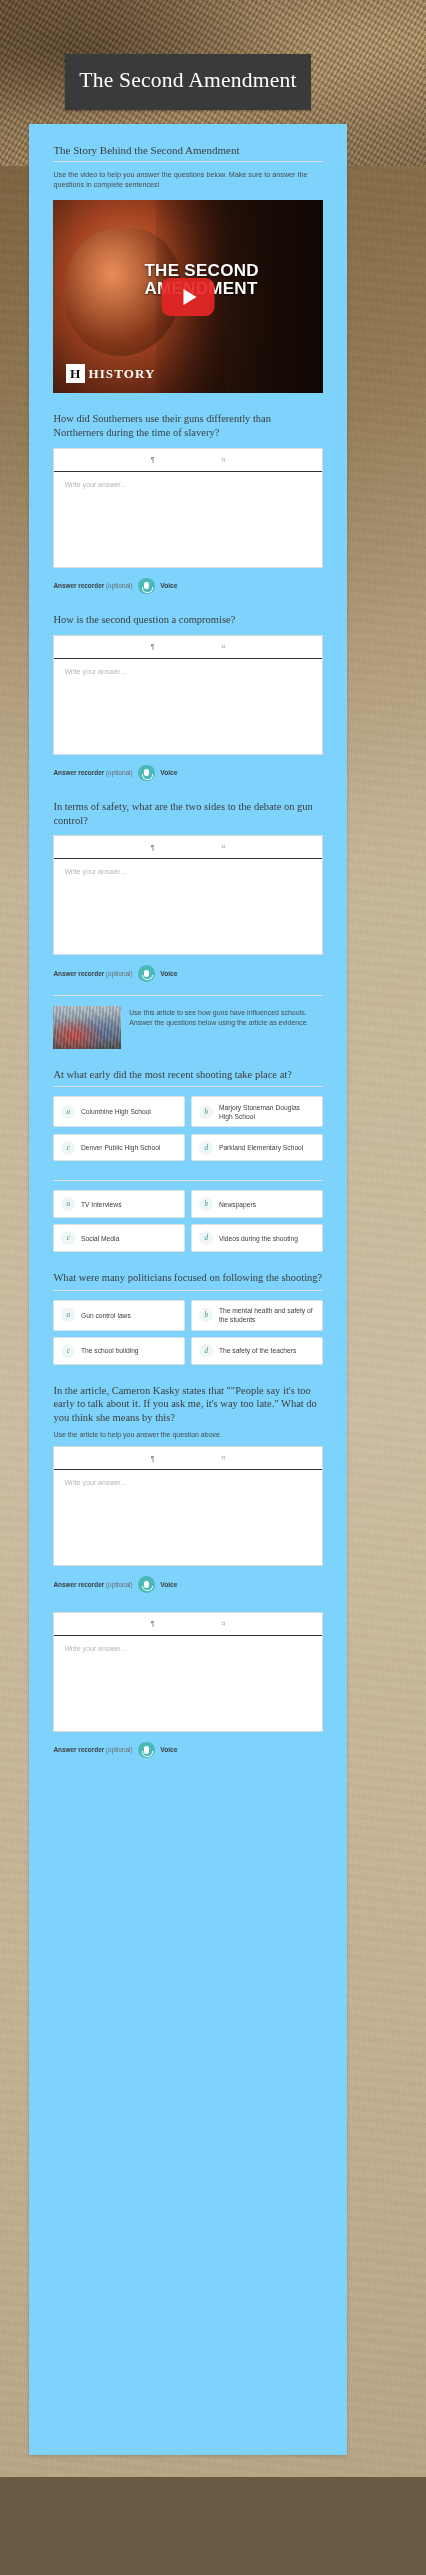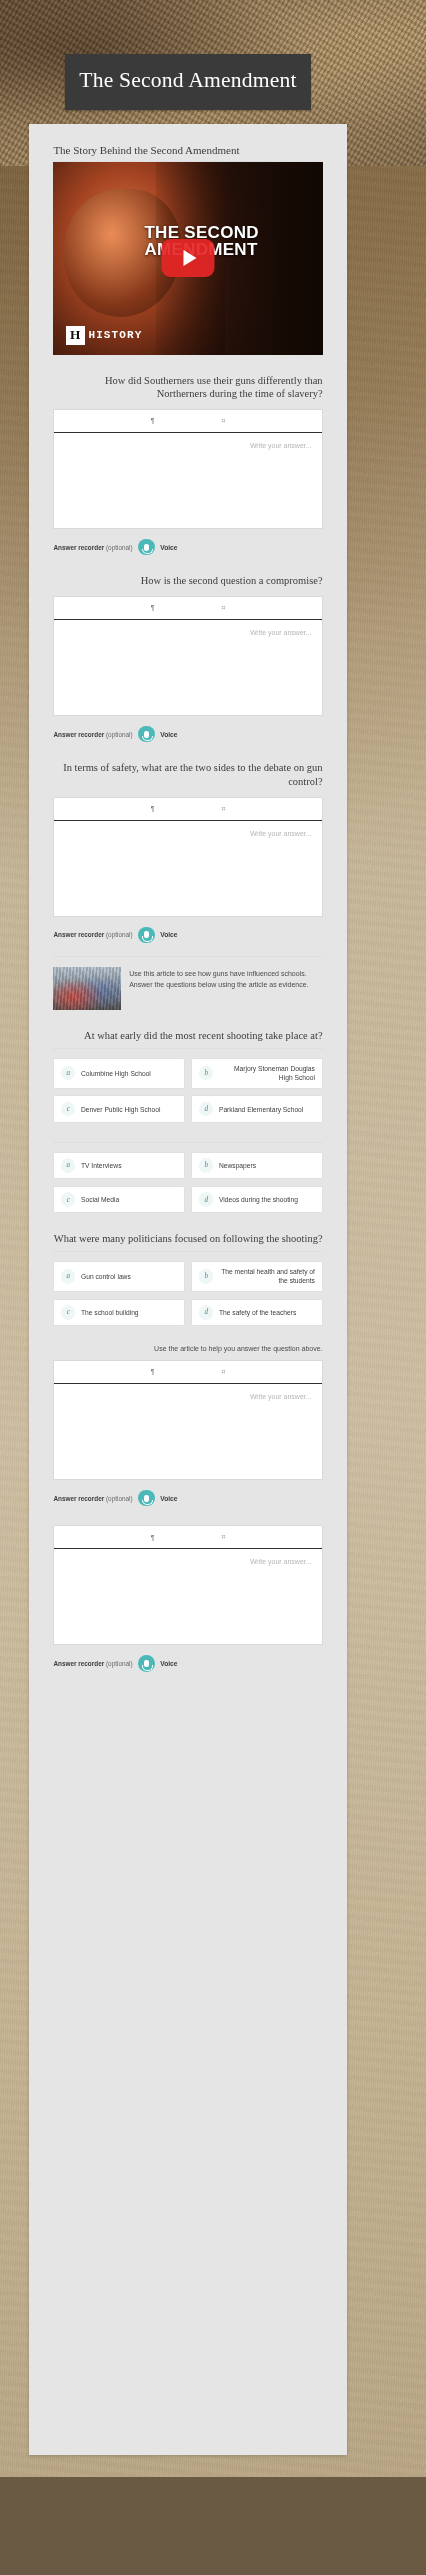--- a/index.html
+++ b/index.html
@@ -75,21 +75,21 @@
     font-size: 21.6px;
     line-height: 1.18;
     letter-spacing: 0.2px;
     font-family: "Liberation Serif", serif;
   }
 
   
   .sheet {
     position: relative;
     margin: 13.3px 29px 0 29px;
-    background: #e5e5e5;
+    background: #7dd3fc;
     padding: 0 0 12px 0;
     box-shadow: 0 1.1px 3.3px rgba(0,0,0,0.18);
     min-height: 2331px;
   }
   .inner {
     padding: 0 24.4px;
   }
 
   
   .section-heading {
@@ -169,22 +169,22 @@
     width: 19px; height: 19px;
     background: #ffffff;
     color: #111;
     font-family: "Liberation Serif", serif;
     font-weight: 700;
     font-size: 13.3px;
     display: flex; align-items: center; justify-content: center;
   }
   .video .logo .word {
     color: #ffffff;
-    font-family: Liberation Mono, monospace;
-    font-size: 11px;
+    font-family: Liberation Serif, serif;
+    font-size: 13px;
     letter-spacing: 1.1px;
     font-weight: 700;
   }
   .play-btn {
     position: absolute;
     left: 50%; top: 50%;
     transform: translate(-50%, -50%);
     width: 53px; height: 38px;
     border-radius: 9px;
     background: rgba(230,38,38,0.92);
@@ -192,21 +192,21 @@
   }
   .play-btn .tri {
     width: 0; height: 0;
     border-left: 13.3px solid #ffffff;
     border-top: 8.3px solid transparent;
     border-bottom: 8.3px solid transparent;
     margin-left: 3.3px;
   }
 
   
-  .qblock { margin-top: 19px; text-align: right; }
+  .qblock { margin-top: 19px; }
   .qtext {
     font-family: "Liberation Serif", serif;
     font-size: 10.5px;
     color: #3c3c3c;
     line-height: 1.3;
   }
   .qsub {
     font-family: "Liberation Sans", sans-serif;
     font-size: 7px;
     color: #4b4b4b;
@@ -387,20 +387,21 @@
 
   <div class="title-banner">
     <h1>The Second Amendment</h1>
   </div>
 
   <div class="sheet">
     <div class="inner">
 
       <div class="section-heading">The Story Behind the Second Amendment</div>
       <hr class="hr">
+      <div class="instruction">Use the video to help you answer the questions below. Make sure to answer the questions in complete sentences!</div>
 
       <div class="video">
         <div class="turkey"></div>
         <div class="dark-right"></div>
         <div class="vid-title">THE SECOND AMENDMENT</div>
         <div class="logo">
           <div class="h">H</div>
           <div class="word">HISTORY</div>
         </div>
         <div class="play-btn">
@@ -541,20 +542,21 @@
             <span class="mc-text">The school building</span>
           </div>
           <div class="mc-option">
             <span class="mc-letter">d</span>
             <span class="mc-text">The safety of the teachers</span>
           </div>
         </div>
       </div>
 
       <div class="qblock">
+        <div class="qtext">In the article, Cameron Kasky states that ""People say it's too early to talk about it. If you ask me, it's way too late." What do you think she means by this?</div>
         <div class="qsub">Use the article to help you answer the question above.</div>
         <div class="editor">
           <div class="editor-toolbar">
             <span class="tool">¶</span>
             <span class="tool">⌗</span>
           </div>
           <div class="editor-area">Write your answer...</div>
         </div>
         <div class="recorder-row">
           <span class="recorder-label">

